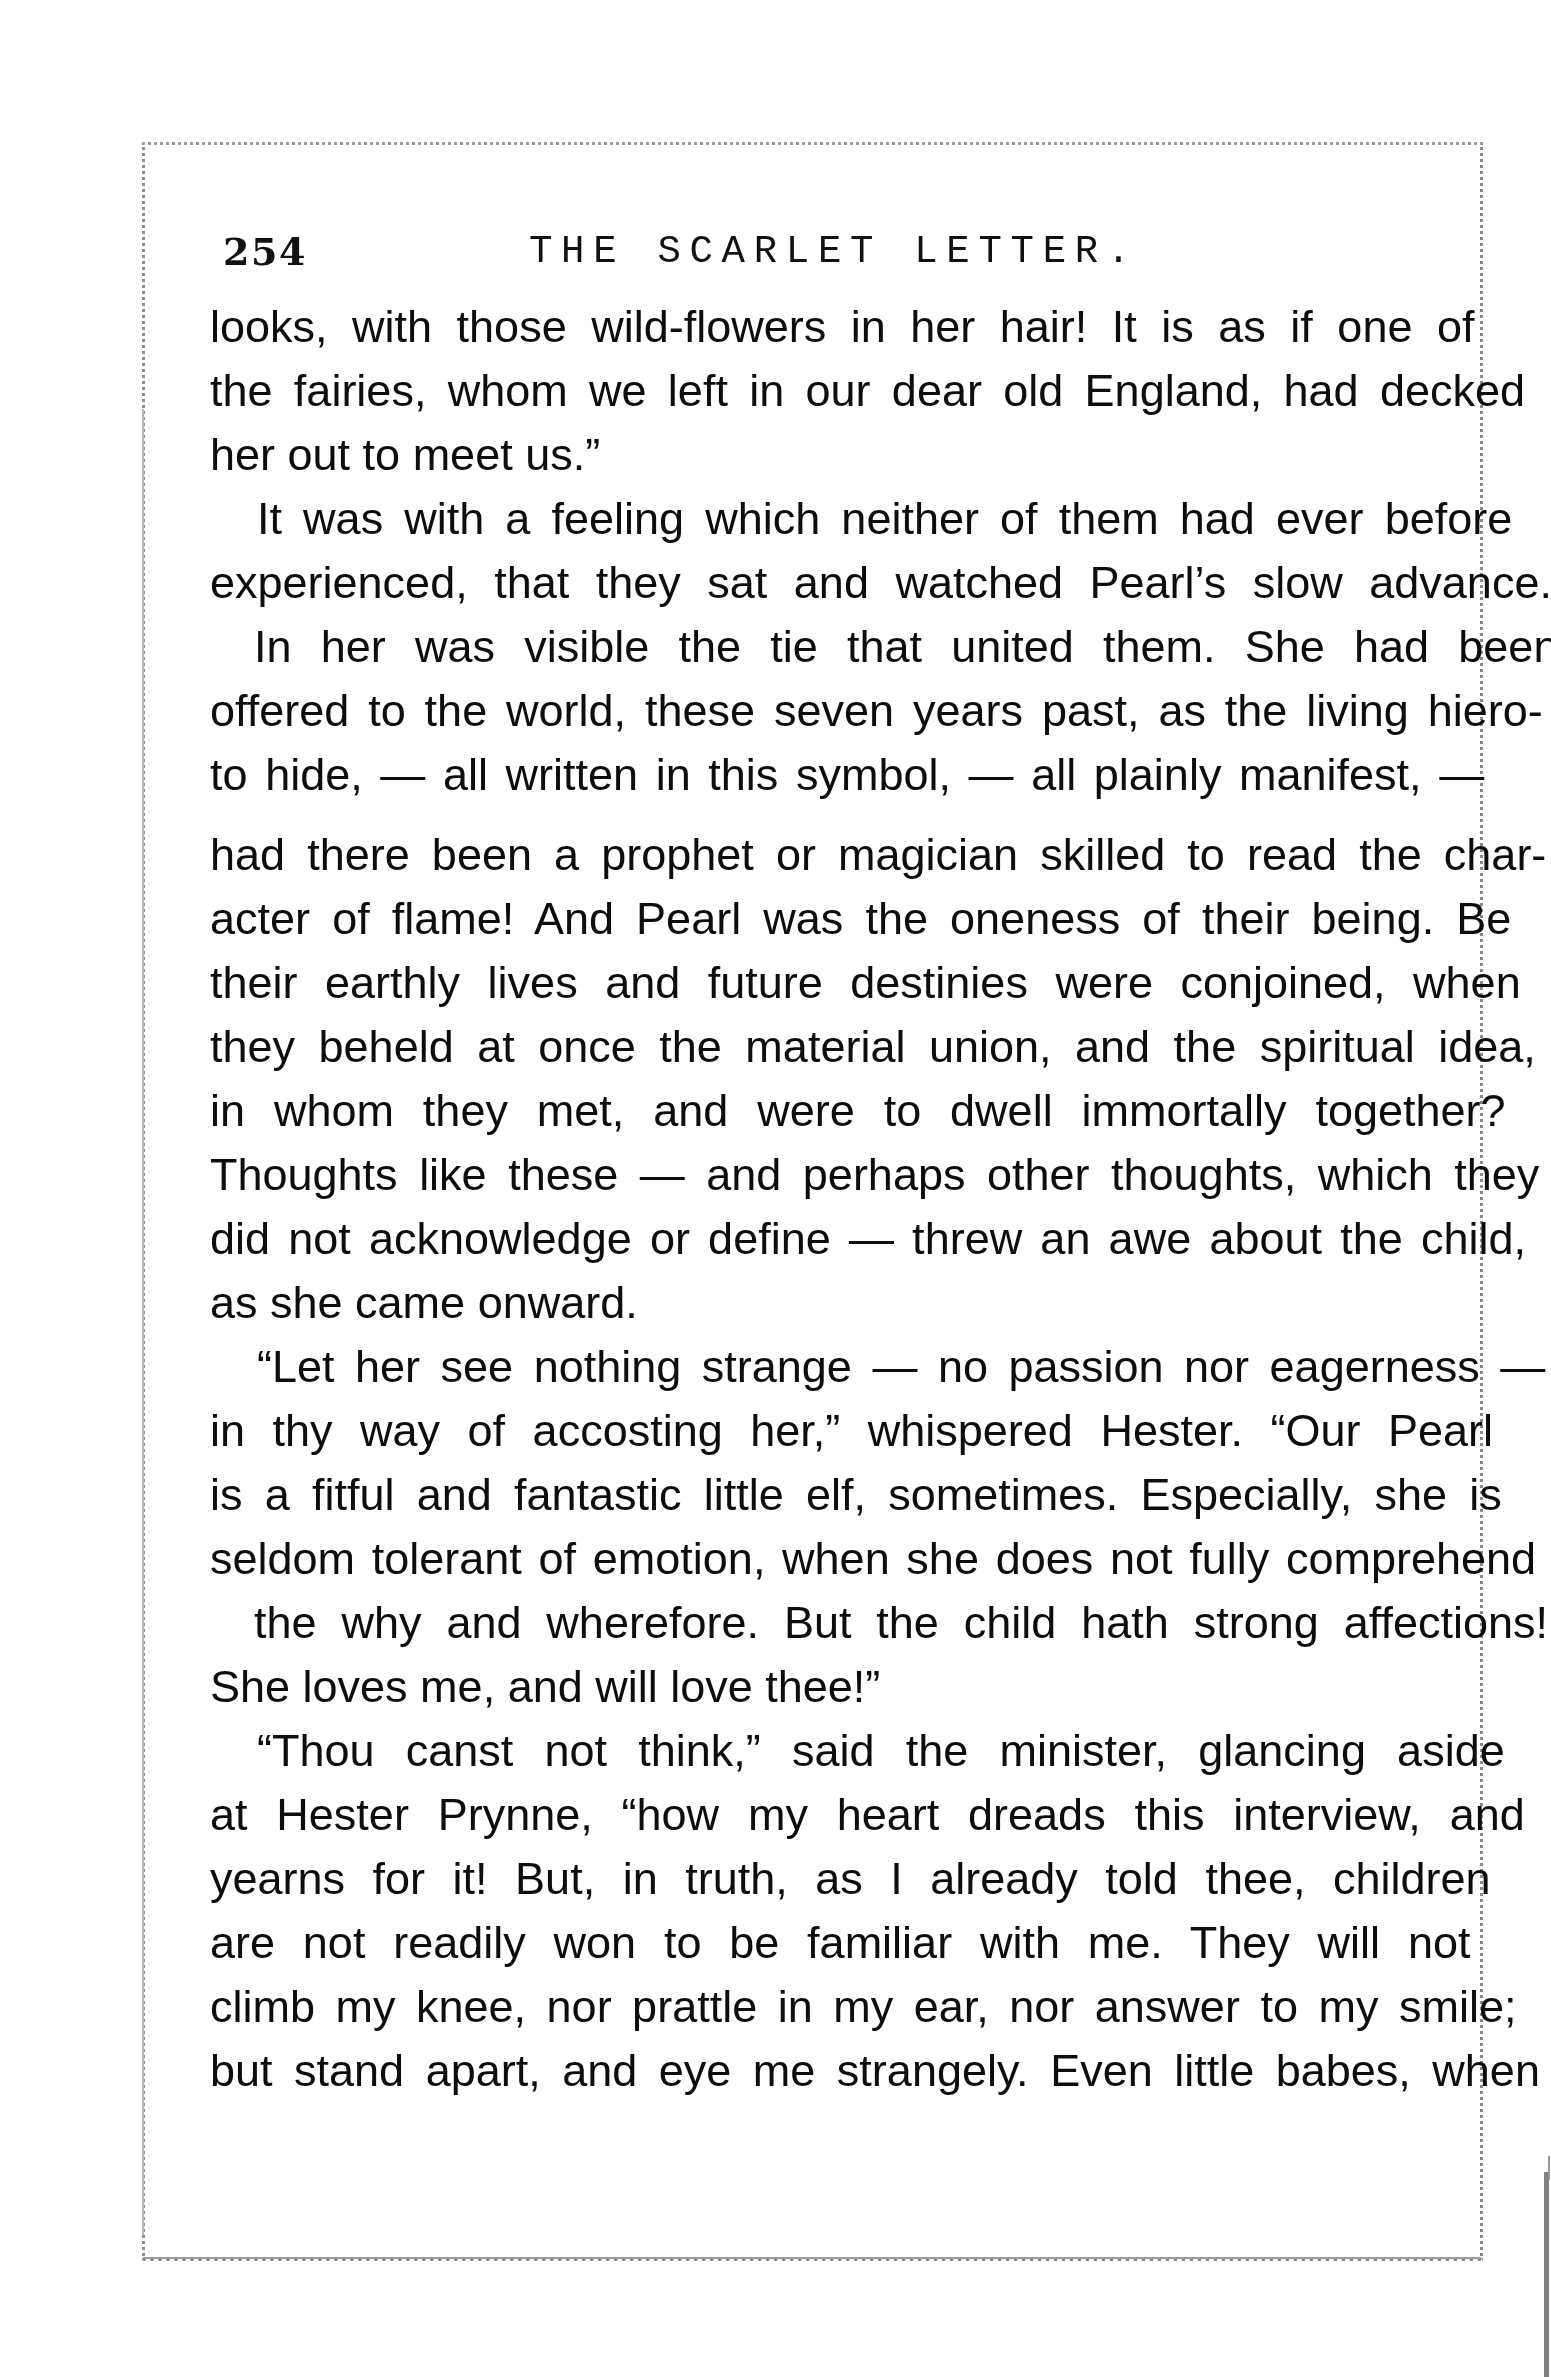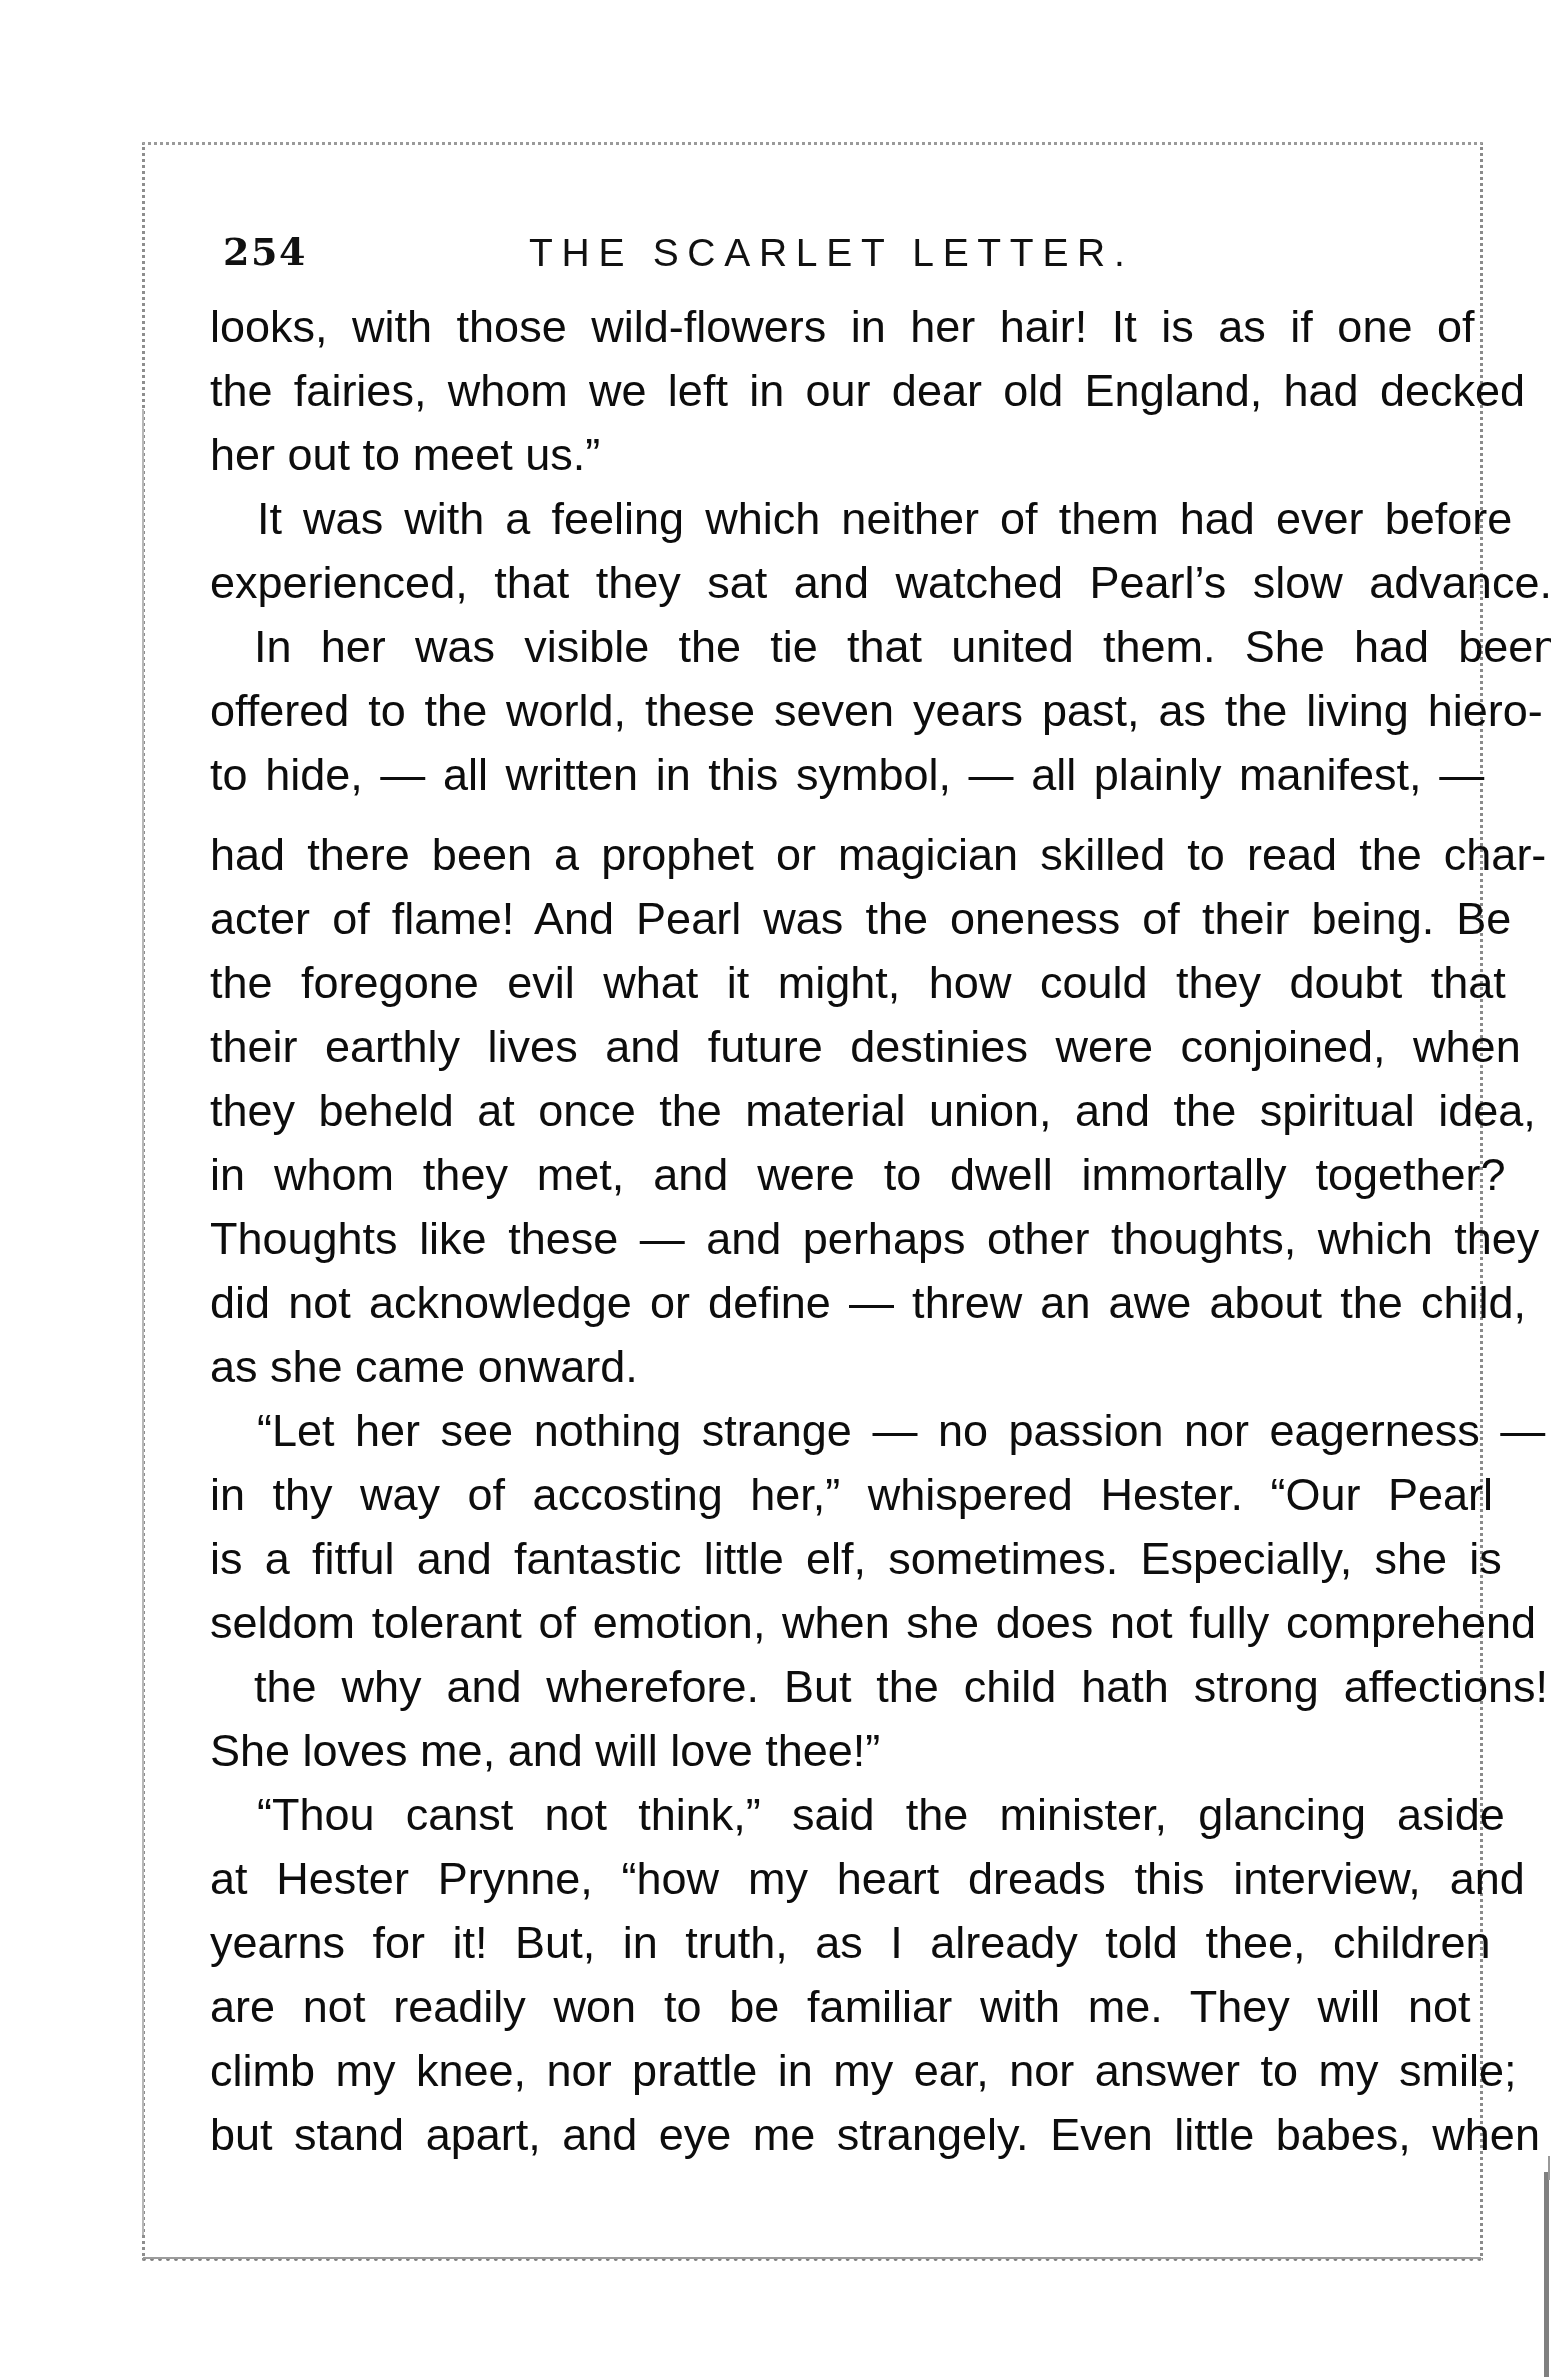--- a/index.html
+++ b/index.html
@@ -17,21 +17,21 @@
   .edge-mark { position:absolute; left: 1544px; top: 2172px; width: 4.7px; height: 205px; background: #555; opacity: .75; }
   .edge-mark-2 { position:absolute; left: 1548px; top: 2156px; width: 2.4px; height: 23.6px; background: #999; }
   .running-head { position: absolute; left: 12px; top: 0; width: 100%; height: 252px; margin-top: 34px; }
   .page-number {
     position: absolute; left: 211px; top: 197px;
     font-family: "DejaVu Serif", serif; font-weight: bold; font-size: 38px; line-height: 41px;
     color: #111; letter-spacing: 1.6px;
   }
   .running-title {
     position: absolute; left: 517px; top: 198px;
-    font-family: Liberation Sans, sans-serif; font-size: 39px; line-height: 41px;
+    font-family: Liberation Mono, monospace; font-size: 39px; line-height: 41px;
     color: #111; letter-spacing: 8.7px;
   }
   .body-text {
     position: absolute; left: 210px; top: 295px; width: 1204px;
     font-family: Liberation Sans, sans-serif; font-size: 45px; line-height: 64px;
     color: #0d0d0d;
   }
   .line {
     display: block; height: 64px; white-space: nowrap;
     text-align: justify; text-align-last: justify; overflow: visible;
@@ -57,21 +57,20 @@
     <span class="line" style="white-space: nowrap; text-align-last: left; display: block; word-spacing: 12px;">looks, with those wild-flowers in her hair!  It is as if one of</span>
     <span class="line" style="white-space: nowrap; text-align-last: left; display: block; word-spacing: 8.8px;">the fairies, whom we left in our dear old England, had decked</span>
     <span class="line last">her out to meet us.”</span>
     <span class="line indent" style="white-space: nowrap; text-align-last: left; display: block; word-spacing: 8.6px;">It was with a feeling which neither of them had ever before</span>
     <span class="line" style="white-space: nowrap; text-align-last: left; display: block; word-spacing: 14px;">experienced, that they sat and watched Pearl’s slow advance.</span>
     <span class="line" style="white-space: nowrap; text-align-last: left; display: block; word-spacing: 16.7px; margin-left: 44px;">In her was visible the tie that united them.  She had been</span>
     <span class="line" style="white-space: nowrap; text-align-last: left; display: block; word-spacing: 6.4px;">offered to the world, these seven years past, as the living hiero-</span>
     <span class="line" style="white-space: nowrap; text-align-last: left; display: block; word-spacing: 5.1px;">to hide, — all written in this symbol, — all plainly manifest, —</span>
     <span class="line" style="white-space: nowrap; text-align-last: left; display: block; word-spacing: 9.6px; margin-top: 16px;">had there been a prophet or magician skilled to read the char-</span>
     <span class="line" style="white-space: nowrap; text-align-last: left; display: block; word-spacing: 9.6px;">acter of flame!  And Pearl was the oneness of their being.  Be</span>
-    <span class="line" style="white-space: nowrap; text-align-last: left; display: block; word-spacing: 16px;">the foregone evil what it might, how could they doubt that</span>
     <span class="line" style="white-space: nowrap; text-align-last: left; display: block; word-spacing: 15px;">their earthly lives and future destinies were conjoined, when</span>
     <span class="line" style="white-space: nowrap; text-align-last: left; display: block; word-spacing: 11px;">they beheld at once the material union, and the spiritual idea,</span>
     <span class="line" style="white-space: nowrap; text-align-last: left; display: block; word-spacing: 16.4px;">in whom they met, and were to dwell immortally together?</span>
     <span class="line" style="white-space: nowrap; text-align-last: left; display: block; word-spacing: 9px;">Thoughts like these — and perhaps other thoughts, which they</span>
     <span class="line" style="white-space: nowrap; text-align-last: left; display: block; word-spacing: 5.7px;">did not acknowledge or define — threw an awe about the child,</span>
     <span class="line last">as she came onward.</span>
     <span class="line indent" style="white-space: nowrap; text-align-last: left; display: block; word-spacing: 8px;">“Let her see nothing strange — no passion nor eagerness —</span>
     <span class="line" style="white-space: nowrap; text-align-last: left; display: block; word-spacing: 15px;">in thy way of accosting her,” whispered Hester.  “Our Pearl</span>
     <span class="line" style="white-space: nowrap; text-align-last: left; display: block; word-spacing: 9.7px;">is a fitful and fantastic little elf, sometimes.  Especially, she is</span>
     <span class="line" style="white-space: nowrap; text-align-last: left; display: block; word-spacing: 4.2px;">seldom tolerant of emotion, when she does not fully comprehend</span>

